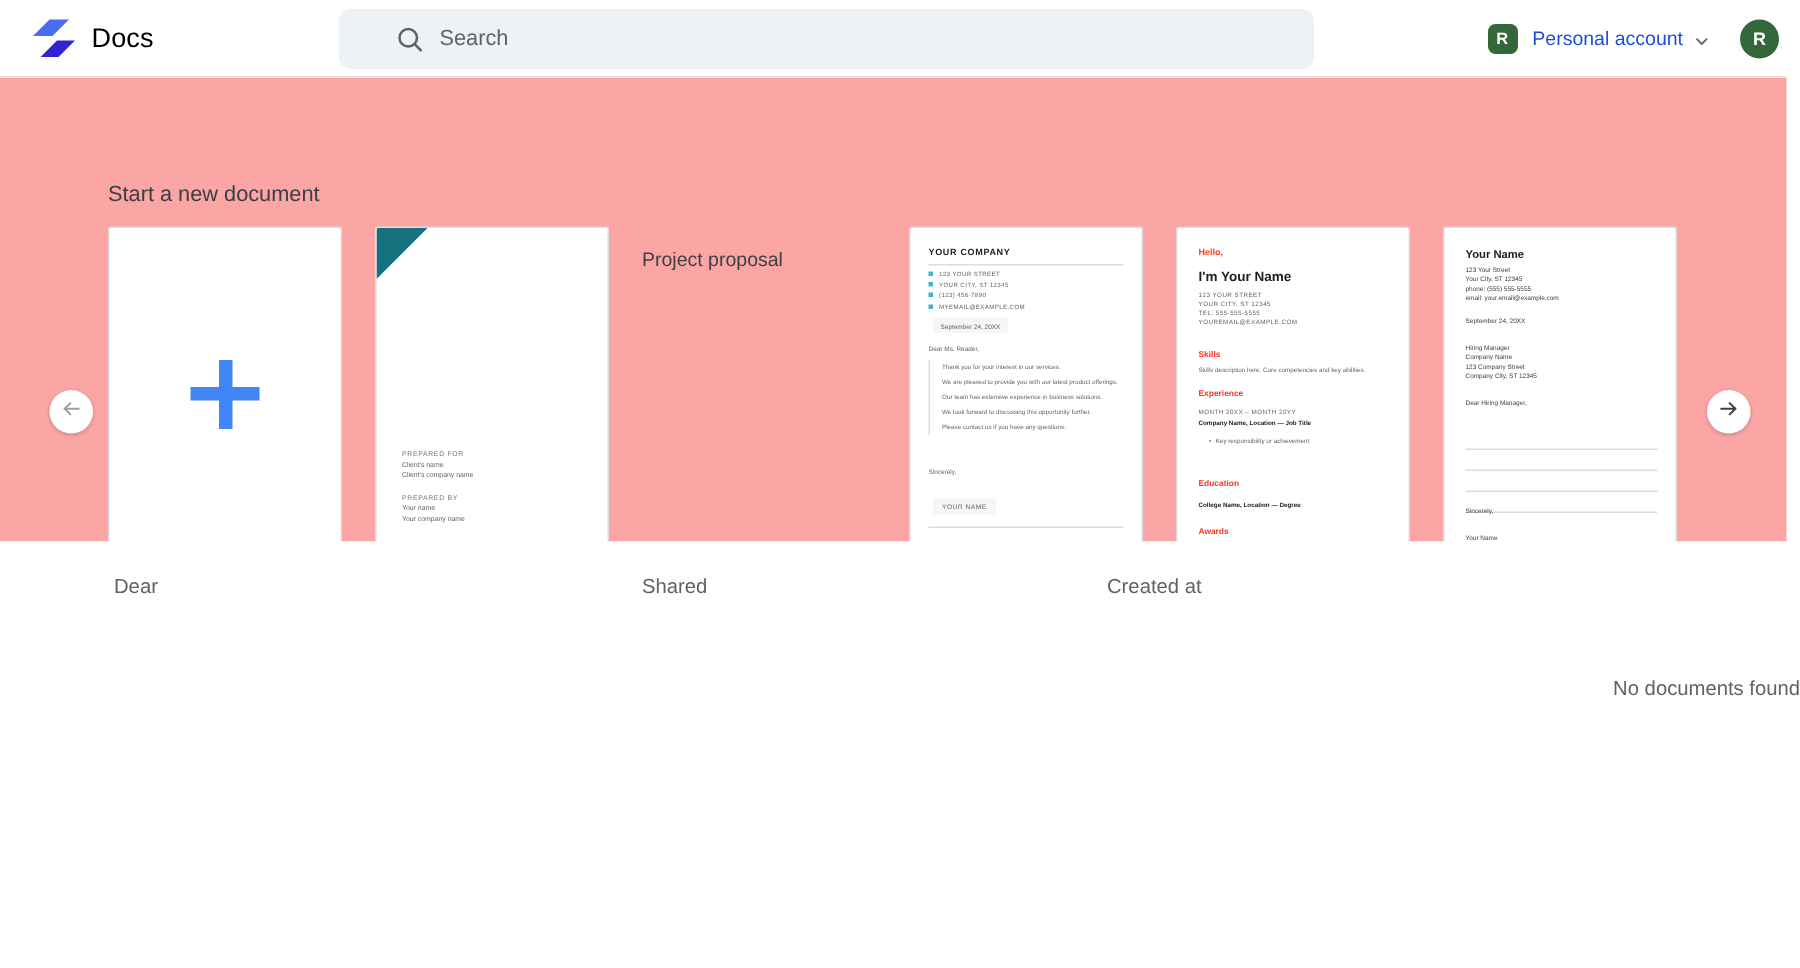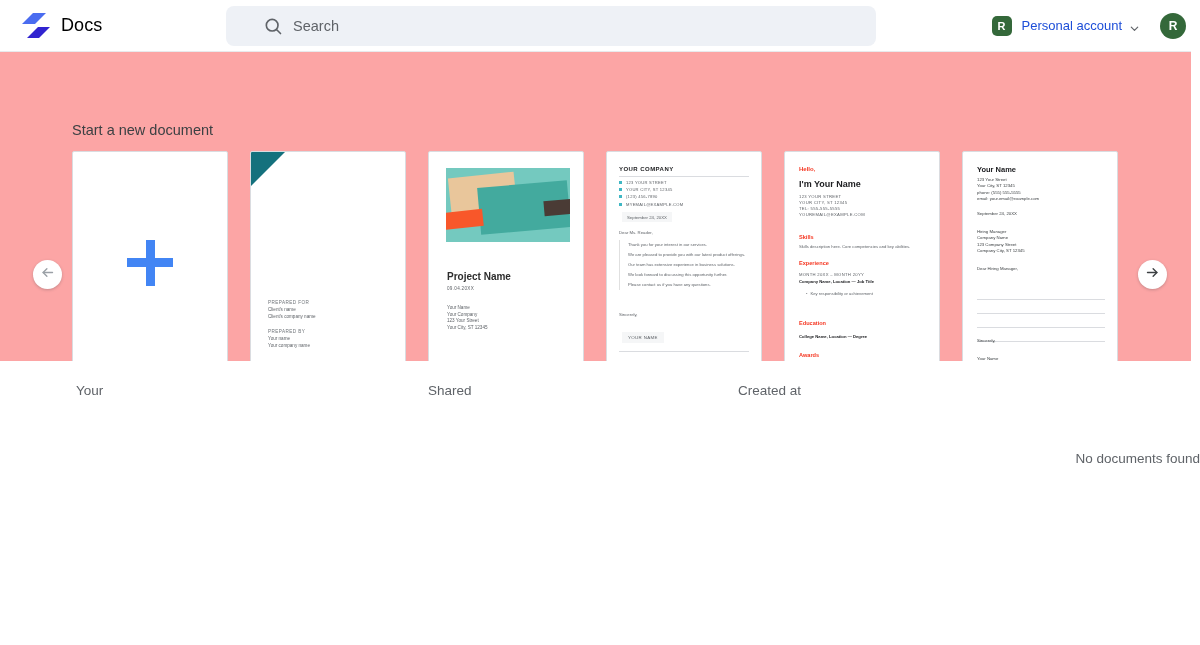--- a/index.html
+++ b/index.html
@@ -242,37 +242,20 @@
         <div class="sw-blk" style="top:177px">
           <div class="sw-h">PREPARED BY</div>
           <div class="sw-l">Your name</div>
           <div class="sw-l">Your company name</div>
         </div>
       </div>
       <div class="card-label">Software development propo...</div>
     </div>
 
     <div class="card-col">
-      <div class="card">
-        <div class="pp-art">
-          <div class="pp-bg"></div>
-            <div class="pp-tan"></div>
-            <div class="pp-teal"></div>
-          <div class="pp-org"></div>
-            <div class="pp-brn"></div>
-        </div>
-        <div class="pp-title">Project Name</div>
-        <div class="pp-date">09.04.20XX</div>
-        <div class="pp-addr">
-          <div>Your Name</div>
-          <div>Your Company</div>
-          <div>123 Your Street</div>
-          <div>Your City, ST 12345</div>
-        </div>
-      </div>
       <div class="card-label">Project proposal</div>
     </div>
 
     <div class="card-col">
       <div class="card">
         <div class="bl-co">YOUR COMPANY</div>
         <div class="bl-rule"></div>
         <div class="bl-list">
           <div class="bl-li">
               <i class="bl-dot"></i>
@@ -363,18 +346,18 @@
         <div class="cl-blk" style="top:204px">Your Name</div>
       </div>
       <div class="card-label">Cover letter</div>
     </div>
 
   </div>
 </div>
 
 <div class="list">
   <div class="list-head">
-    <span class="col-name">Your</span>
+    <span class="col-name">Dear</span>
     <span class="col-shared">Shared</span>
     <span class="col-created">Created at</span>
   </div>
   <div class="empty">No documents found</div>
 </div>
 
 </body></html>

